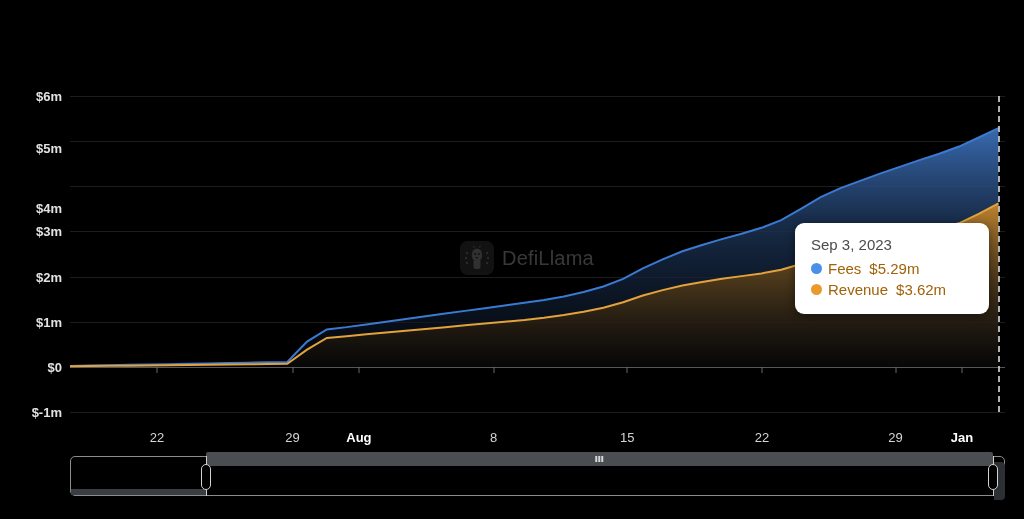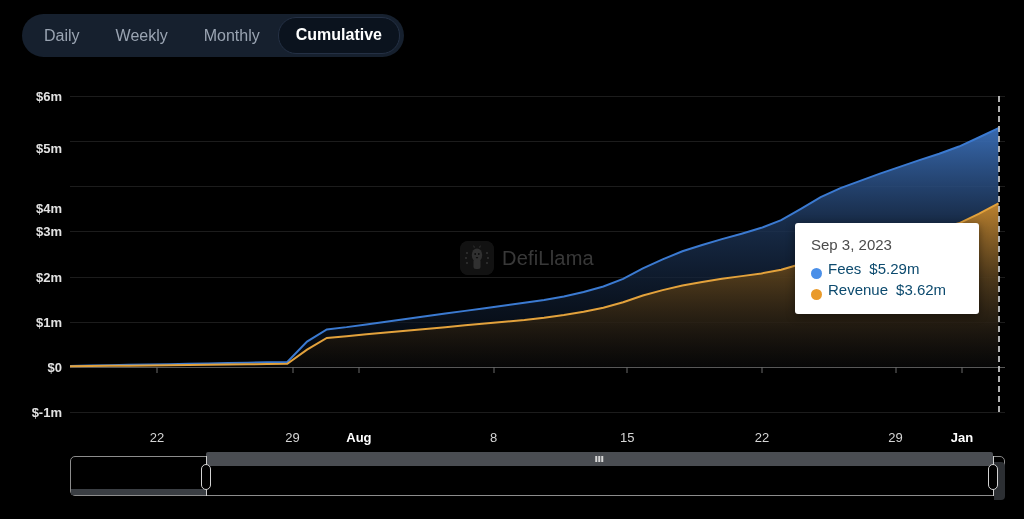--- a/index.html
+++ b/index.html
@@ -162,36 +162,36 @@
     border-left: 2px dashed #d0d0d0;
     opacity: 0.85;
   }
 
   
   .tooltip {
     position: absolute;
     left: 795px;
     top: 153px;
     background: #ffffff;
-    border-radius: 3px;
-    padding: 13px 16px 14px 16px;
+    border-radius: 9px;
+    padding: 13px 26px 14px 16px;
     box-shadow: 0 2px 10px rgba(0,0,0,0.45);
     min-width: 152px;
   }
   .tt-date {
     font-size: 15px;
     color: #4b4b4b;
     margin-bottom: 5px;
     white-space: nowrap;
   }
   .tt-row {
     display: flex;
-    align-items: flex-end;
+    align-items: center;
     font-size: 15px;
-    color: #0c4a6e;
+    color: #a16207;
     white-space: nowrap;
     line-height: 21px;
   }
   .tt-dot {
     width: 11px;
     height: 11px;
     border-radius: 50%;
     margin-right: 6px;
     flex: 0 0 auto;
   }
@@ -273,26 +273,20 @@
     width: 1px;
     height: 40px;
     background: #cfcfcf;
   }
 </style>
 </head>
 <body>
 
 <div id="app">
 
-  <div class="tabbar">
-    <div class="tab">Daily</div>
-    <div class="tab">Weekly</div>
-    <div class="tab">Monthly</div>
-    <div class="tab active">Cumulative</div>
-  </div>
 
   <div class="chart-wrap">
 
     <div class="plot">
 
       <div class="ytick-holder" id="ygrid">
           <div class="ytick" style="top: 0px;"></div>
           <div class="ytick-label" style="top: 0px;">$6m</div>
           <div class="ytick" style="top: 45.1429px;"></div>
           <div class="ytick-label" style="top: 45.1429px; margin-top: 7px;">$5m</div>

